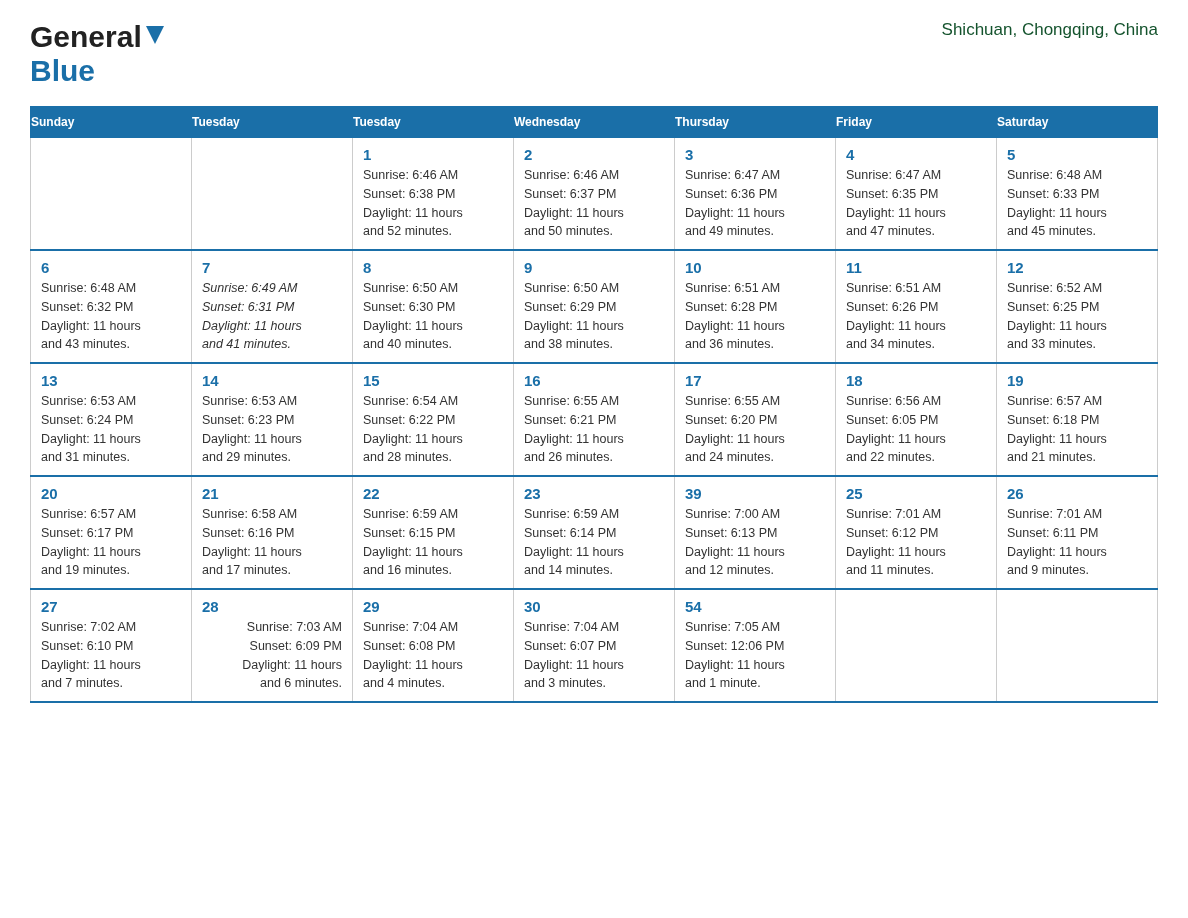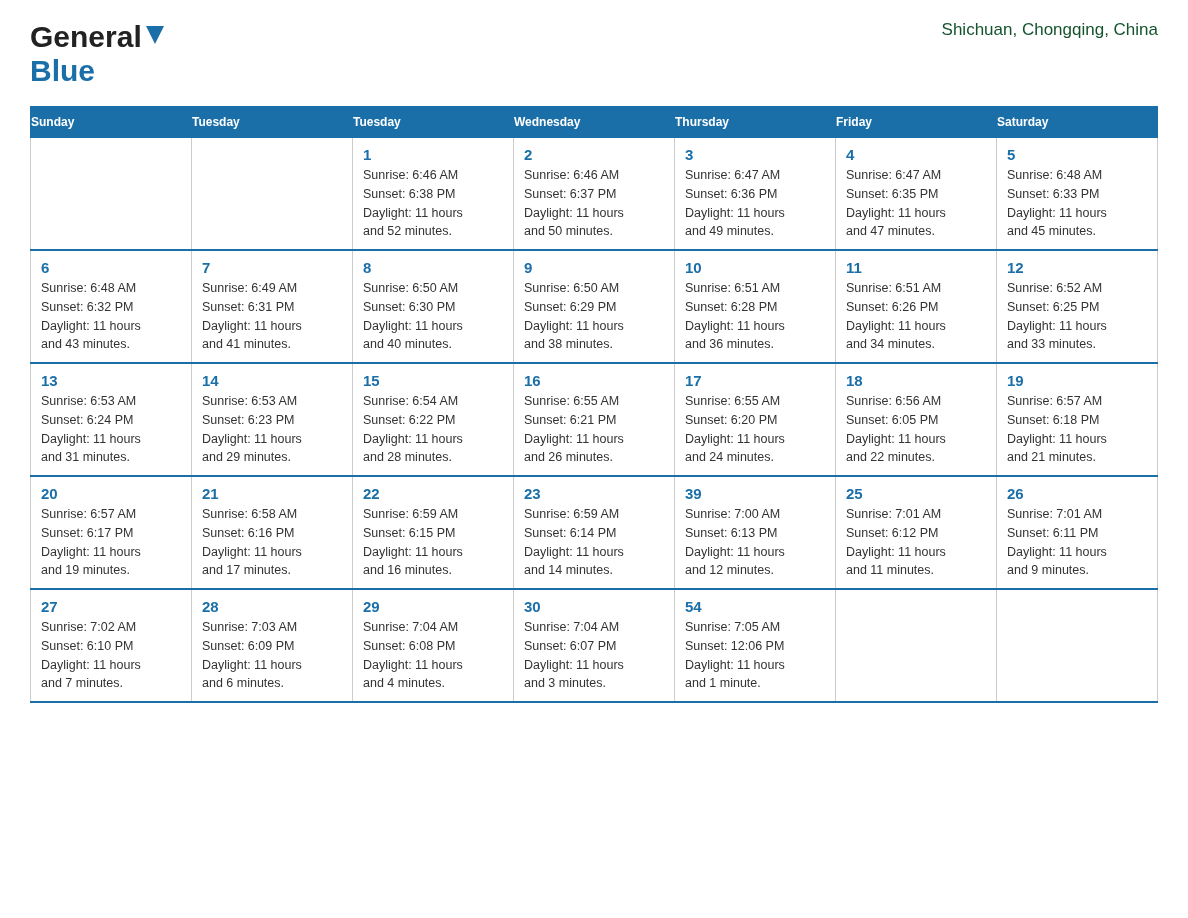--- a/index.html
+++ b/index.html
@@ -164,21 +164,21 @@
       <tr>
         <td>
           <span class="day-num">6</span>
           <div class="day-info" style="white-space: pre-line;">Sunrise: 6:48 AM
 Sunset: 6:32 PM
 Daylight: 11 hours
 and 43 minutes.</div>
         </td>
         <td>
           <span class="day-num">7</span>
-          <div class="day-info" style="white-space: pre-line;">Sunrise: 6:49 AM
+          <div class="day-info" style="white-space: pre-line; font-style: italic;">Sunrise: 6:49 AM
 Sunset: 6:31 PM
 Daylight: 11 hours
 and 41 minutes.</div>
         </td>
         <td>
           <span class="day-num">8</span>
           <div class="day-info" style="white-space: pre-line;">Sunrise: 6:50 AM
 Sunset: 6:30 PM
 Daylight: 11 hours
 and 40 minutes.</div>
@@ -317,21 +317,21 @@
       <tr>
         <td>
           <span class="day-num">27</span>
           <div class="day-info" style="white-space: pre-line;">Sunrise: 7:02 AM
 Sunset: 6:10 PM
 Daylight: 11 hours
 and 7 minutes.</div>
         </td>
         <td>
           <span class="day-num">28</span>
-          <div class="day-info" style="white-space: pre-line;">Sunrise: 7:03 AM
+          <div class="day-info" style="white-space: pre-line; text-align: right;">Sunrise: 7:03 AM
 Sunset: 6:09 PM
 Daylight: 11 hours
 and 6 minutes.</div>
         </td>
         <td>
           <span class="day-num">29</span>
           <div class="day-info" style="white-space: pre-line;">Sunrise: 7:04 AM
 Sunset: 6:08 PM
 Daylight: 11 hours
 and 4 minutes.</div>

